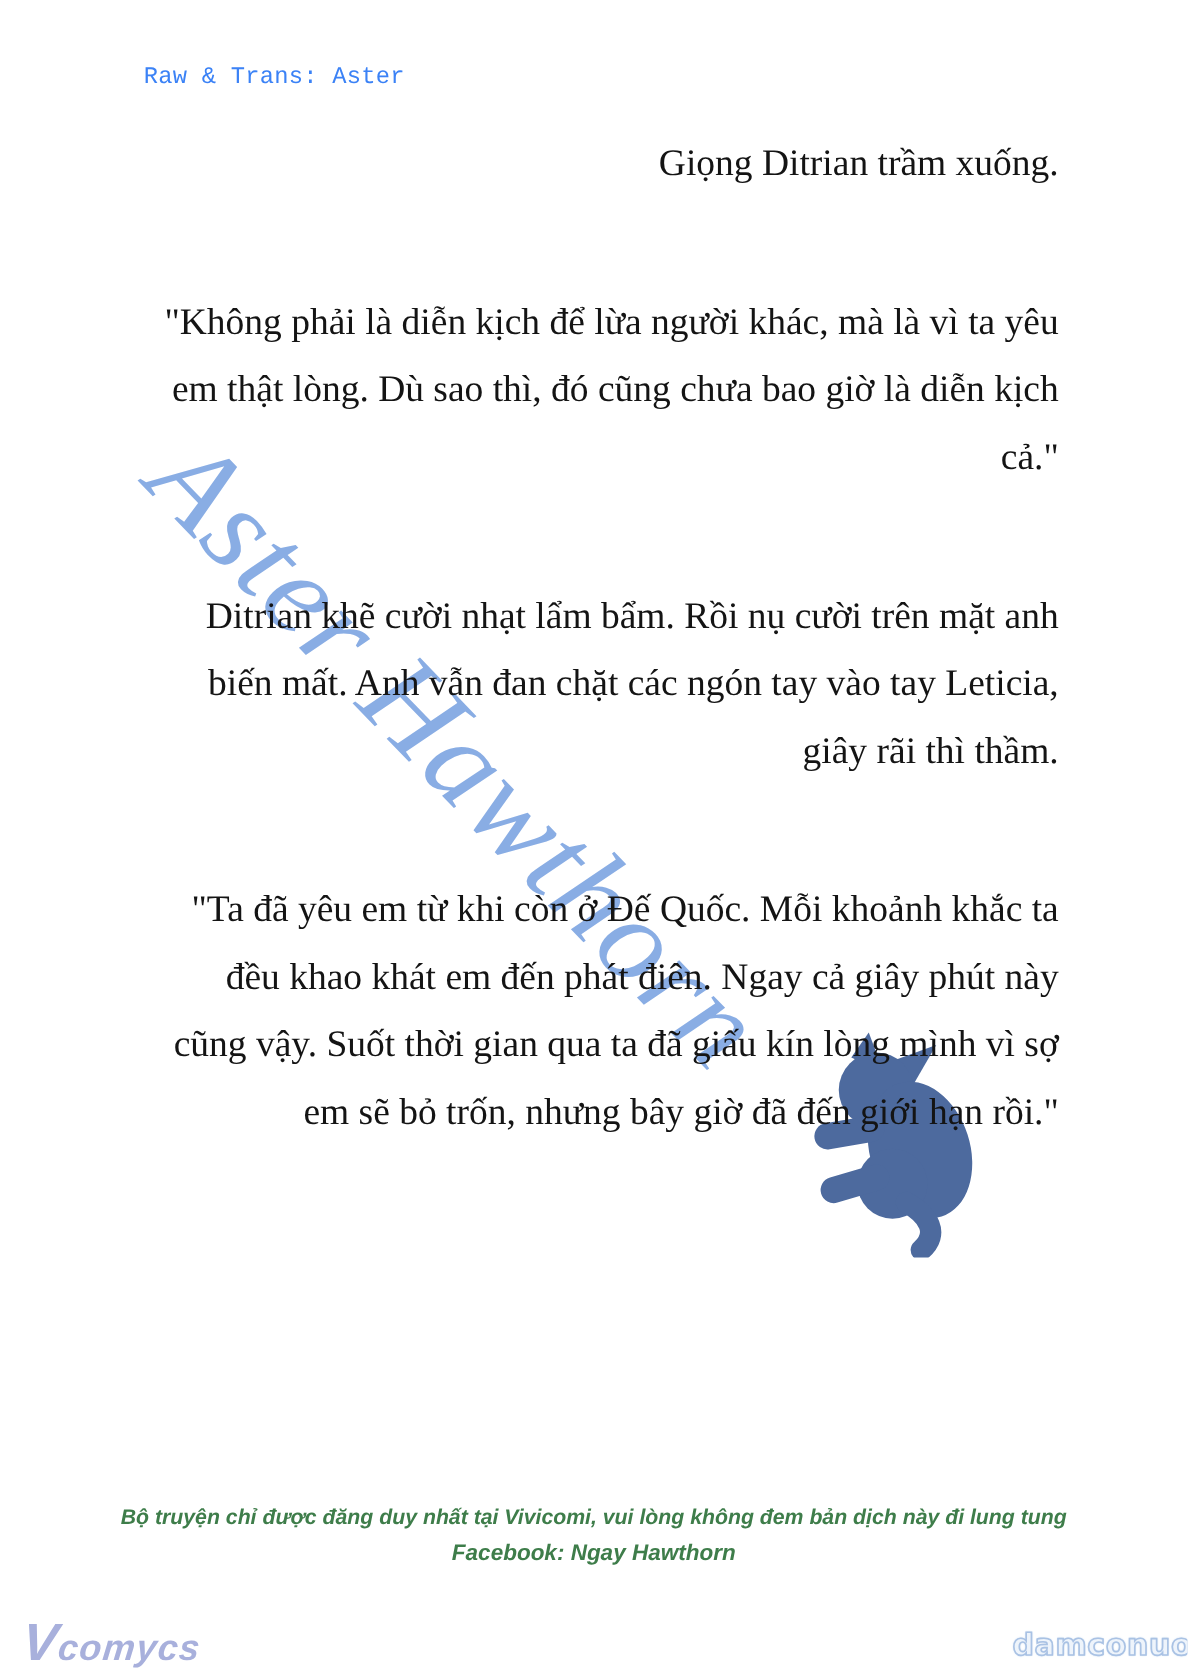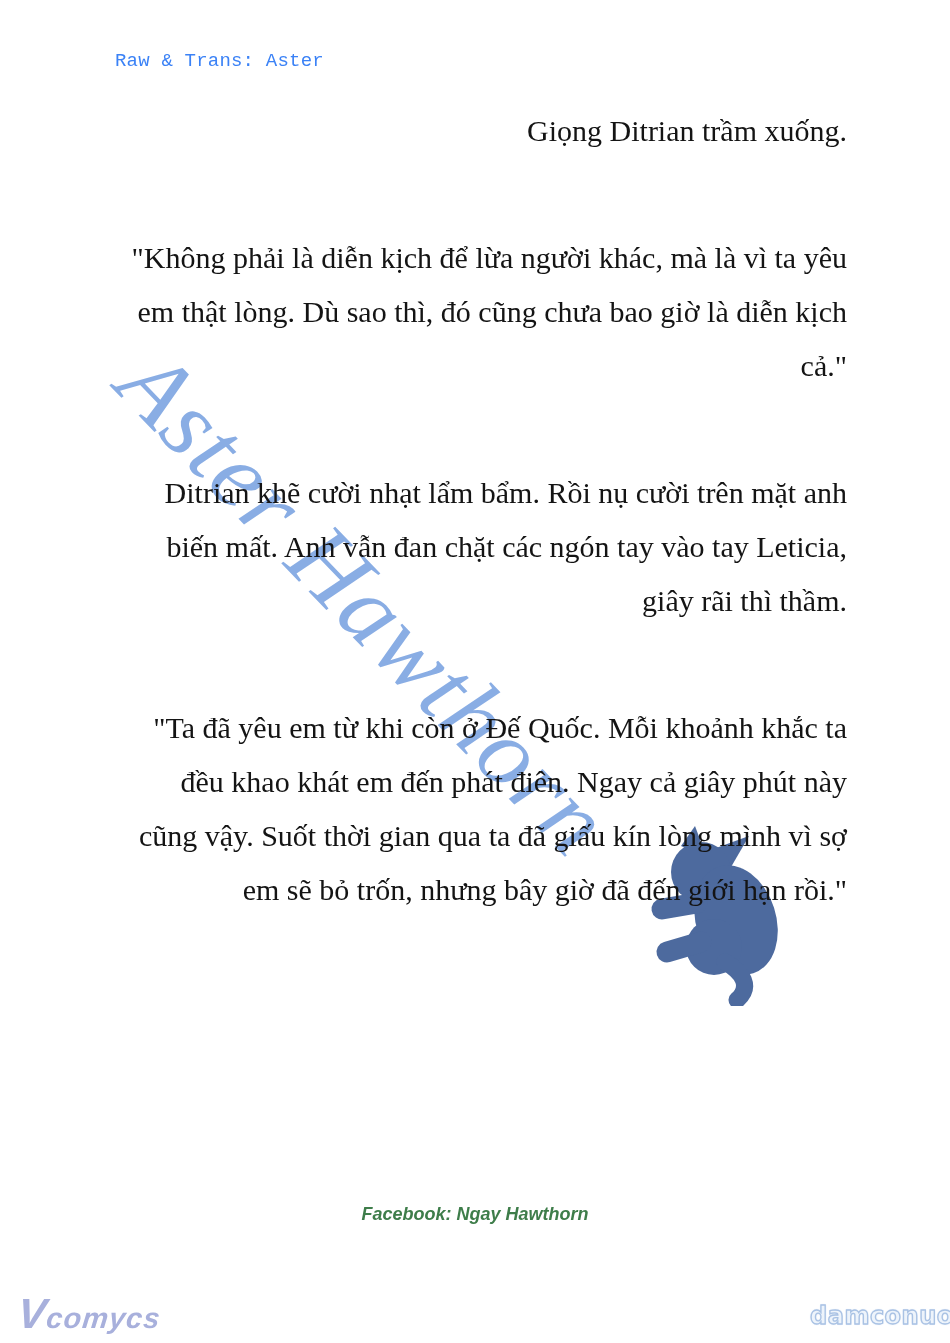--- a/index.html
+++ b/index.html
@@ -86,20 +86,21 @@
   <div class="credit">Raw &amp; Trans: Aster</div>
 
   <div class="content">
     <p>Giọng Ditrian trầm xuống.</p>
     <p>"Không phải là diễn kịch để lừa người khác, mà là vì ta yêu em thật lòng. Dù sao thì, đó cũng chưa bao giờ là diễn kịch cả."</p>
     <p>Ditrian khẽ cười nhạt lẩm bẩm. Rồi nụ cười trên mặt anh biến mất. Anh vẫn đan chặt các ngón tay vào tay Leticia, giây rãi thì thầm.</p>
     <p>"Ta đã yêu em từ khi còn ở Đế Quốc. Mỗi khoảnh khắc ta đều khao khát em đến phát điên. Ngay cả giây phút này cũng vậy. Suốt thời gian qua ta đã giấu kín lòng mình vì sợ em sẽ bỏ trốn, nhưng bây giờ đã đến giới hạn rồi."</p>
   </div>
 
   <div class="footer">
+    <div class="fline">Bộ truyện chỉ được đăng duy nhất tại Vivicomi, vui lòng không đem bản dịch này đi lung tung</div>
     <div class="fline f3">Facebook: Ngay Hawthorn</div>
   </div>
 
   <div class="vcomycs">Vcomycs</div>
 
   <div class="damconuong">damconuong</div>
 
 </div>
 
 </body></html>

